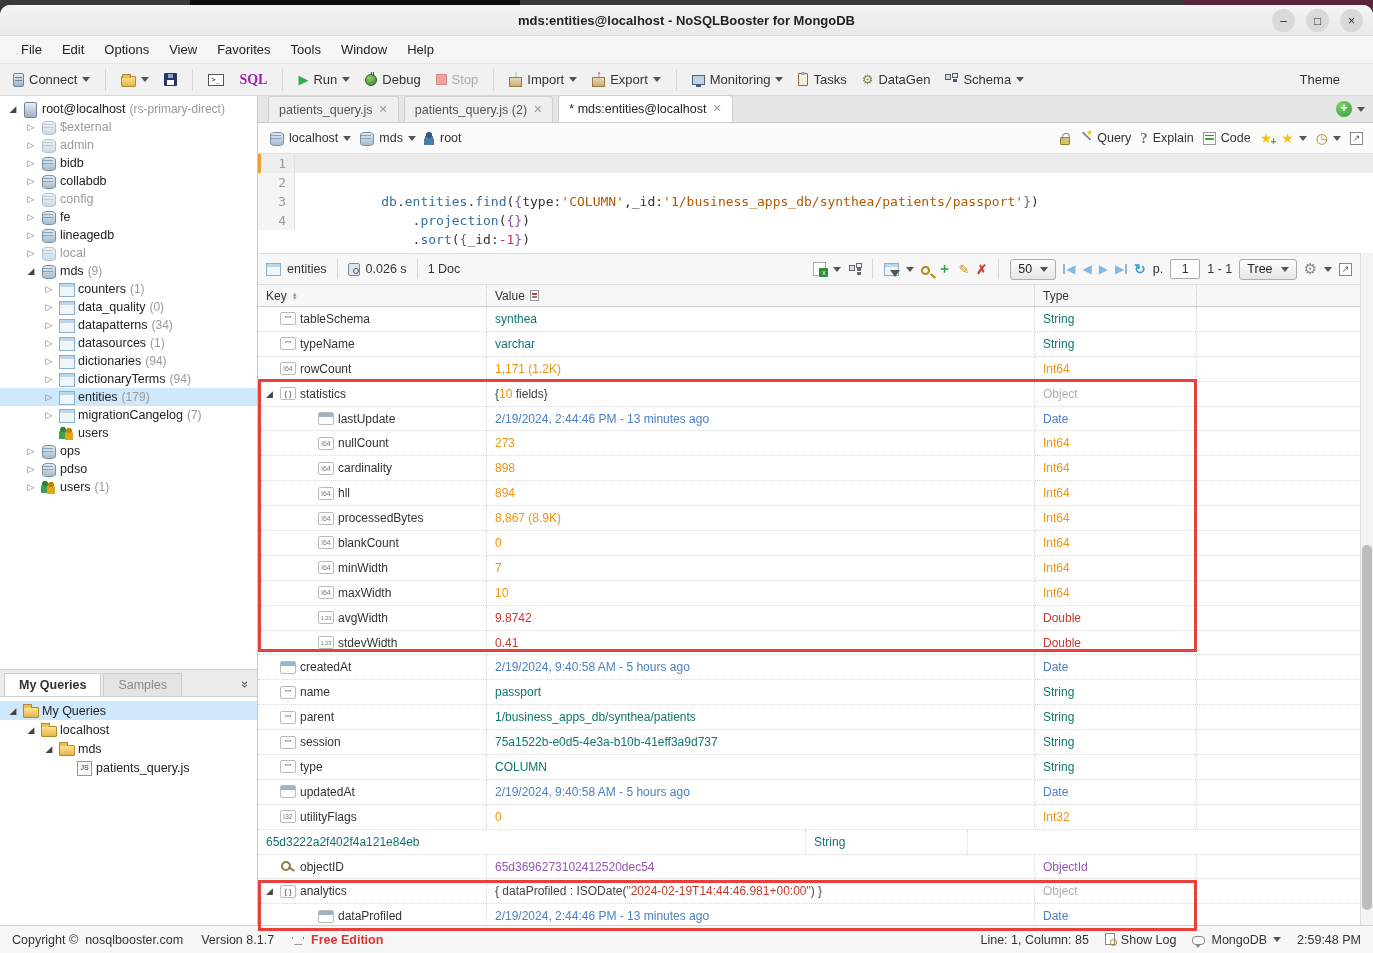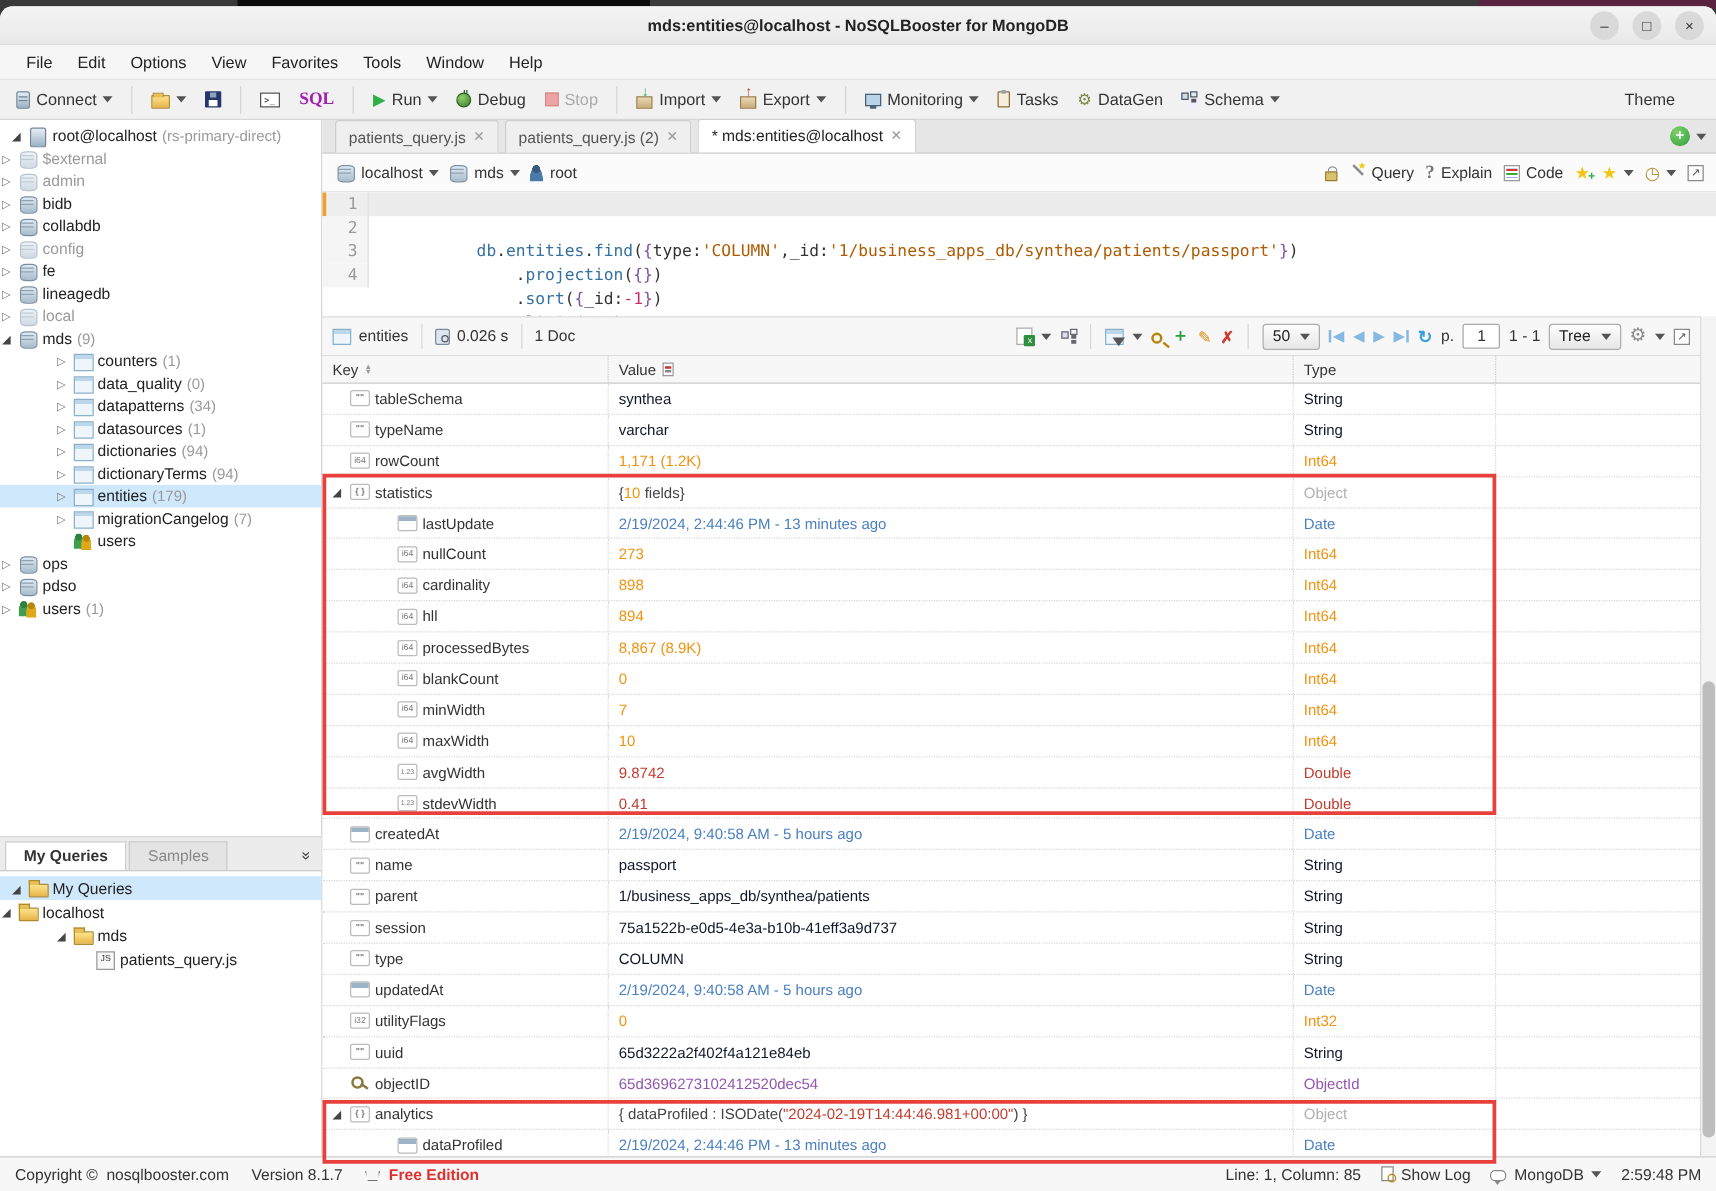--- a/index.html
+++ b/index.html
@@ -54,21 +54,21 @@
   .sb-head{height:24px;background:#f3f3f3;border-bottom:1px solid #ddd;display:flex;align-items:center;padding:0 8px;font-weight:bold;color:#444}
   .sb-head .sp{margin-left:auto;display:flex;gap:10px;align-items:center;font-weight:normal}
   .i-search{width:9px;height:9px;border:1.5px solid #888;border-radius:50%}
   .i-search::after{content:"";position:absolute;left:7px;top:7px;width:5px;height:1.5px;background:#888;transform:rotate(40deg)}
   .collapse-glyph{color:#555;font-size:13px}
   .tree{padding-top:4px}
   .titem{display:flex;align-items:center;height:18px;gap:4px;white-space:nowrap;overflow:hidden}
   .titem[data-sel="true"]{background:#cfe8fc}
   .titem[data-dim="true"] .tlabel{color:#9a9a9a}
   .titem[data-dim="true"] .nico{opacity:.55}
-  .titem[data-ind="0"]{padding-left:8px}.titem[data-ind="1"]{}
+  .titem[data-ind="0"]{padding-left:8px}.titem[data-ind="1"]{padding-left:26px}
   .titem[data-ind="2"]{padding-left:44px}.titem[data-ind="3"]{padding-left:62px}
   .tarrow{width:10px;text-align:center;color:#444;font-size:9px}
   .tarrow::before{content:""}
   .titem[data-arrow="down"] .tarrow::before{content:"◢"}
   .titem[data-arrow="right"] .tarrow::before{content:"▷";color:#777}
   .tlabel{color:#222;font-size:12.5px}
   .tcount{color:#9a9a9a;font-size:12px}
   .nico{width:16px;height:15px;position:relative;flex:none}
   .nico[data-icon="server"]::before{content:"";position:absolute;left:2px;top:0;width:11px;height:14px;background:linear-gradient(#e6edf4,#9db1c2);border:1px solid #70849a;border-radius:2px}
   .nico[data-icon="db"]::before{content:"";position:absolute;left:2px;top:1px;width:12px;height:12px;background:linear-gradient(#dfe9f2,#a8bccc);border:1px solid #7a8ea2;border-radius:5px/3px}
@@ -170,21 +170,21 @@
   .kico[data-kicon="str"]::before{content:'""';font-weight:bold}
   .kico[data-kicon="i64"]::before{content:"i64"}
   .kico[data-kicon="i32"]::before{content:"i32"}
   .kico[data-kicon="dbl"]::before{content:"1.23";font-size:5.5px}
   .kico[data-kicon="obj"]::before{content:"{ }";font-weight:bold}
   .kico[data-kicon="cal"]{background:linear-gradient(#9db3c8 0 4px,#fff 4px)}
   .kico[data-kicon="key"]{border:none;background:none}
   .kico[data-kicon="key"]::before{content:"";position:absolute;left:1px;top:1px;width:6px;height:6px;border:2px solid #8a7b3d;border-radius:50%}
   .kico[data-kicon="key"]::after{content:"";position:absolute;left:8px;top:8px;width:7px;height:2px;background:#8a7b3d;transform:rotate(35deg)}
   .ktext{color:#333}
-  [data-c="s"]{color:#0f172a}[data-c="i"]{color:#f0930f}[data-c="d"]{color:#4a7fc1}
+  [data-c="s"]{color:#0f766e}[data-c="i"]{color:#f0930f}[data-c="d"]{color:#4a7fc1}
   [data-c="f"]{color:#c23b2e}[data-c="o"]{color:#9356b0}[data-c="g"]{color:#b0b0b0}[data-c="p"]{color:#444}
   
   .anno{position:absolute;left:0;width:939px;border:3px solid #e8413c;pointer-events:none;z-index:5}
   .anno1{top:283px;height:273px}
   .anno2{top:784px;height:51px}
   
   .vscroll{position:absolute;right:0;top:157px;bottom:0;width:13px;background:#f3f3f3;border-left:1px solid #ddd}
   .vthumb{position:absolute;left:1px;right:1px;top:292px;height:365px;background:#bdbdbd;border-radius:6px}
   
   .statusbar{position:absolute;left:0;right:0;bottom:0;height:28px;background:#f7f7f7;border-top:1px solid #d0d0d0;display:flex;align-items:center;padding:0 12px;gap:18px;font-size:12.5px;color:#333}
@@ -904,25 +904,20 @@
           </div>
           <div class="c-val">
             
           <span data-c="i">0</span></div>
           <div class="c-type">
             <span data-c="i">Int32</span>
           </div>
           <div class="c-fill"></div>
         </div>
         <div class="trow2">
-          <div class="c-key" data-ind="0">
-            <span class="karrow"></span>
-            <span class="kico" data-kicon="str"></span>
-            <span class="ktext">uuid</span>
-          </div>
           <div class="c-val">
             
           <span data-c="s">65d3222a2f402f4a121e84eb</span></div>
           <div class="c-type">
             <span data-c="s">String</span>
           </div>
           <div class="c-fill"></div>
         </div>
         <div class="trow2">
           <div class="c-key" data-ind="0">

